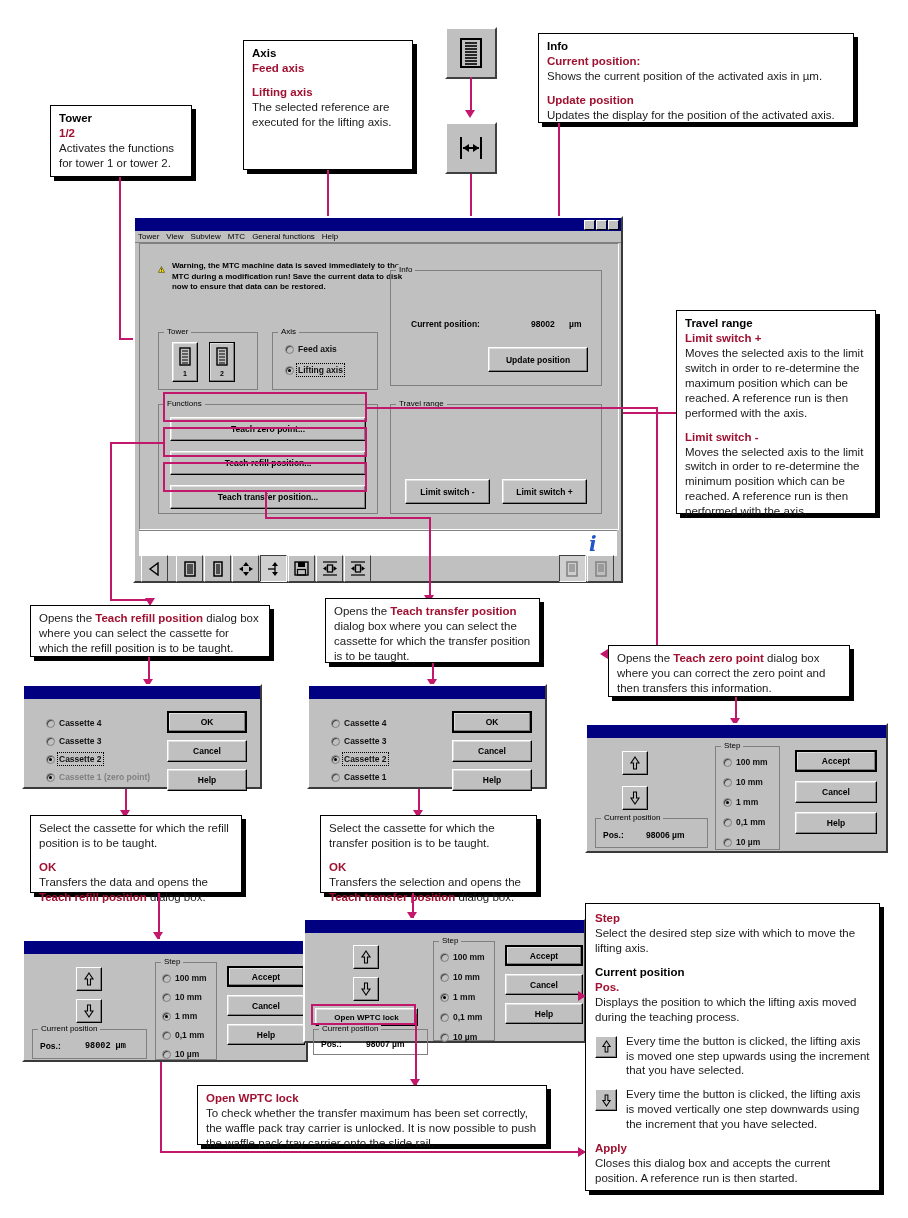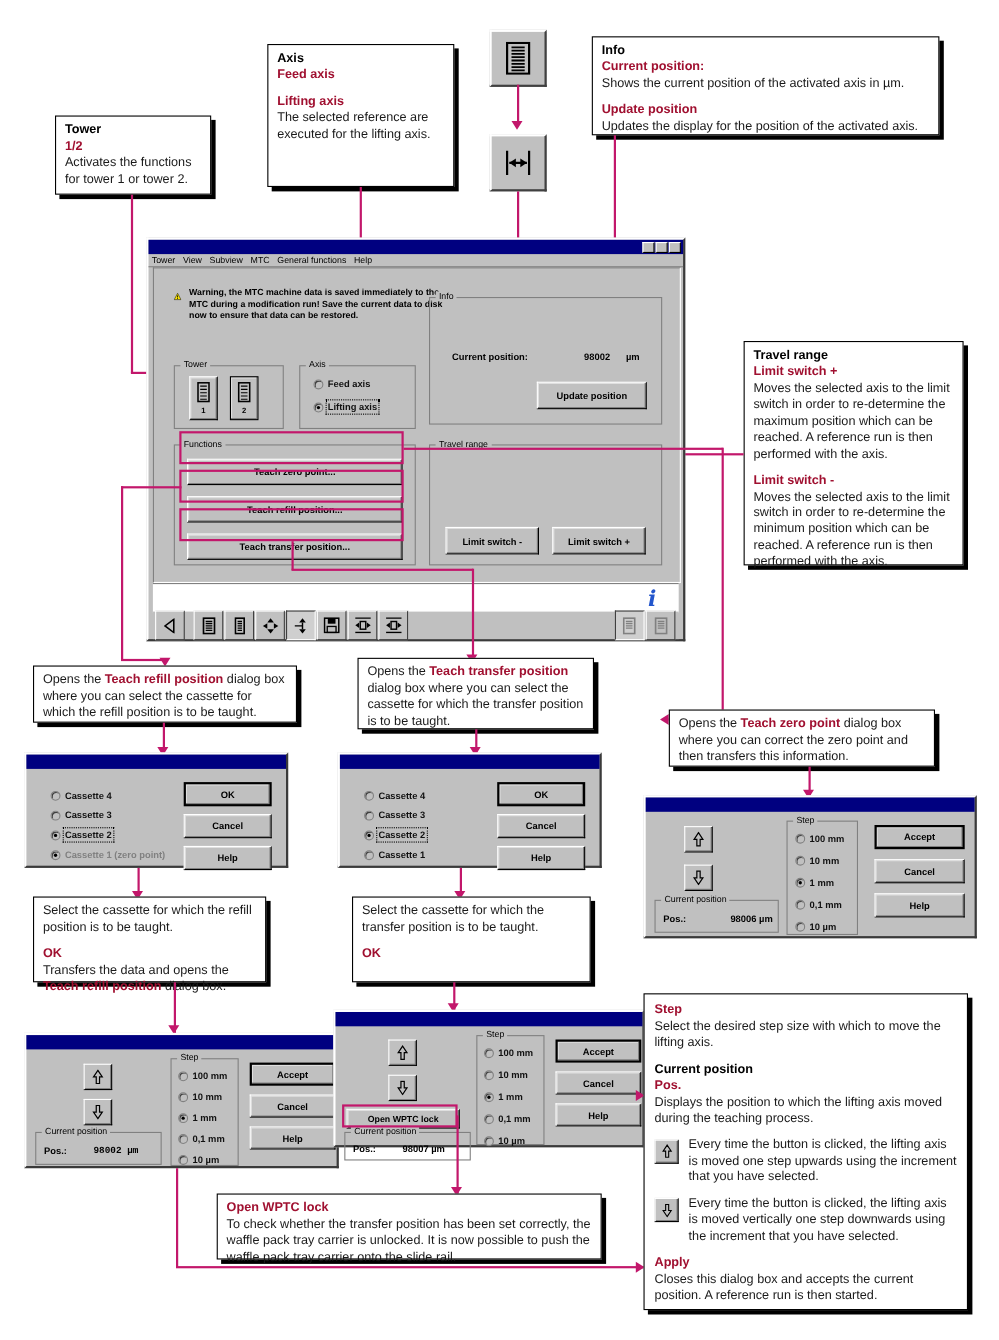--- a/index.html
+++ b/index.html
@@ -483,21 +483,21 @@
       </svg>
     </div>
     <div class="stepbtn" style="left:35px;top:48px;width:24px;height:22px;">
       <svg width="12" height="14" viewBox="0 0 12 14">
         <polygon points="6,13 10,7 7.5,7 7.5,1 4.5,1 4.5,7 2,7" fill="none" stroke="#000" stroke-width="1.1"></polygon>
       </svg>
     </div>
     <div class="grp" style="left:8px;top:80px;width:113px;height:30px;">
       <span class="glabel">Current position</span>
       <span class="lbl" style="left:7px;top:11px;">Pos.:</span>
-      <span class="lbl" style="left:68px;top:11px;">98006 µm</span>
+      <span class="lbl" style="left:50px;top:11px;">98006 µm</span>
     </div>
     <div class="grp" style="left:128px;top:8px;width:65px;height:104px;">
       <span class="glabel">Step</span>
       <div class="radio" style="left:7px;top:10px;">
         <span class="rdot"></span>
         <span>100 mm</span>
         </div>
       <div class="radio" style="left:7px;top:30px;">
         <span class="rdot"></span>
         <span>10 mm</span>
@@ -527,20 +527,21 @@
   <p class="rd">OK</p>
   <p><span>Transfers the data and opens the </span><span class="red">Teach refill position</span><span> dialog box.</span></p>
 </div>
 <div class="ln lnv" style="left:158px;top:893px;height:48px;"></div>
 <div class="arrow-d" style="left:153px;top:932px;"></div>
 
 <div class="callout" style="left:320px;top:815px;width:217px;height:78px;">
   <p>Select the cassette for which the transfer position is to be taught.</p>
   <div class="gap"></div>
   <p class="rd">OK</p>
+  <p><span>Transfers the selection and opens the </span><span class="red">Teach transfer position</span><span> dialog box.</span></p>
 </div>
 <div class="ln lnv" style="left:412px;top:893px;height:28px;"></div>
 <div class="arrow-d" style="left:407px;top:912px;"></div>
 
 <div class="win" style="left:22px;top:939px;width:286px;height:123px;">
   <div class="tbar">
     <span class="tlabel" style="font-size:6.5px;">Teach refill position</span>
   </div>
   <div class="abs" style="left:0;top:13px;width:100%;height:110px;">
     <div class="stepbtn" style="left:52px;top:13px;width:24px;height:22px;">
@@ -643,21 +644,21 @@
 
 <div class="ln lnv" style="left:160px;top:1062px;height:90px;"></div>
 <div class="ln lnh" style="left:160px;top:1151px;width:427px;"></div>
 <div class="arrow-r" style="left:578px;top:1147px;"></div>
 
 <div class="ln lnh" style="left:586px;top:995px;width:14px;"></div>
 <div class="arrow-r" style="left:578px;top:991px;"></div>
 
 <div class="callout" style="left:197px;top:1085px;width:350px;height:60px;">
   <p class="rd">Open WPTC lock</p>
-  <p>To check whether the transfer position has been set correctly, the waffle pack tray carrier is unlocked. It is now possible to push the waffle pack tray carrier onto the slide rail.</p>
+  <p>To check whether the transfer maximum has been set correctly, the waffle pack tray carrier is unlocked. It is now possible to push the waffle pack tray carrier onto the slide rail.</p>
 </div>
 
 <div class="callout" style="left:585px;top:903px;width:295px;height:288px;padding:7px 9px;">
   <p class="rd">Step</p>
   <p>Select the desired step size with which to move the lifting axis.</p>
   <div class="gap"></div>
   <p class="hd">Current position</p>
   <p class="rd">Pos.</p>
   <p>Displays the position to which the lifting axis moved during the teaching process.</p>
   <div class="gap"></div>

